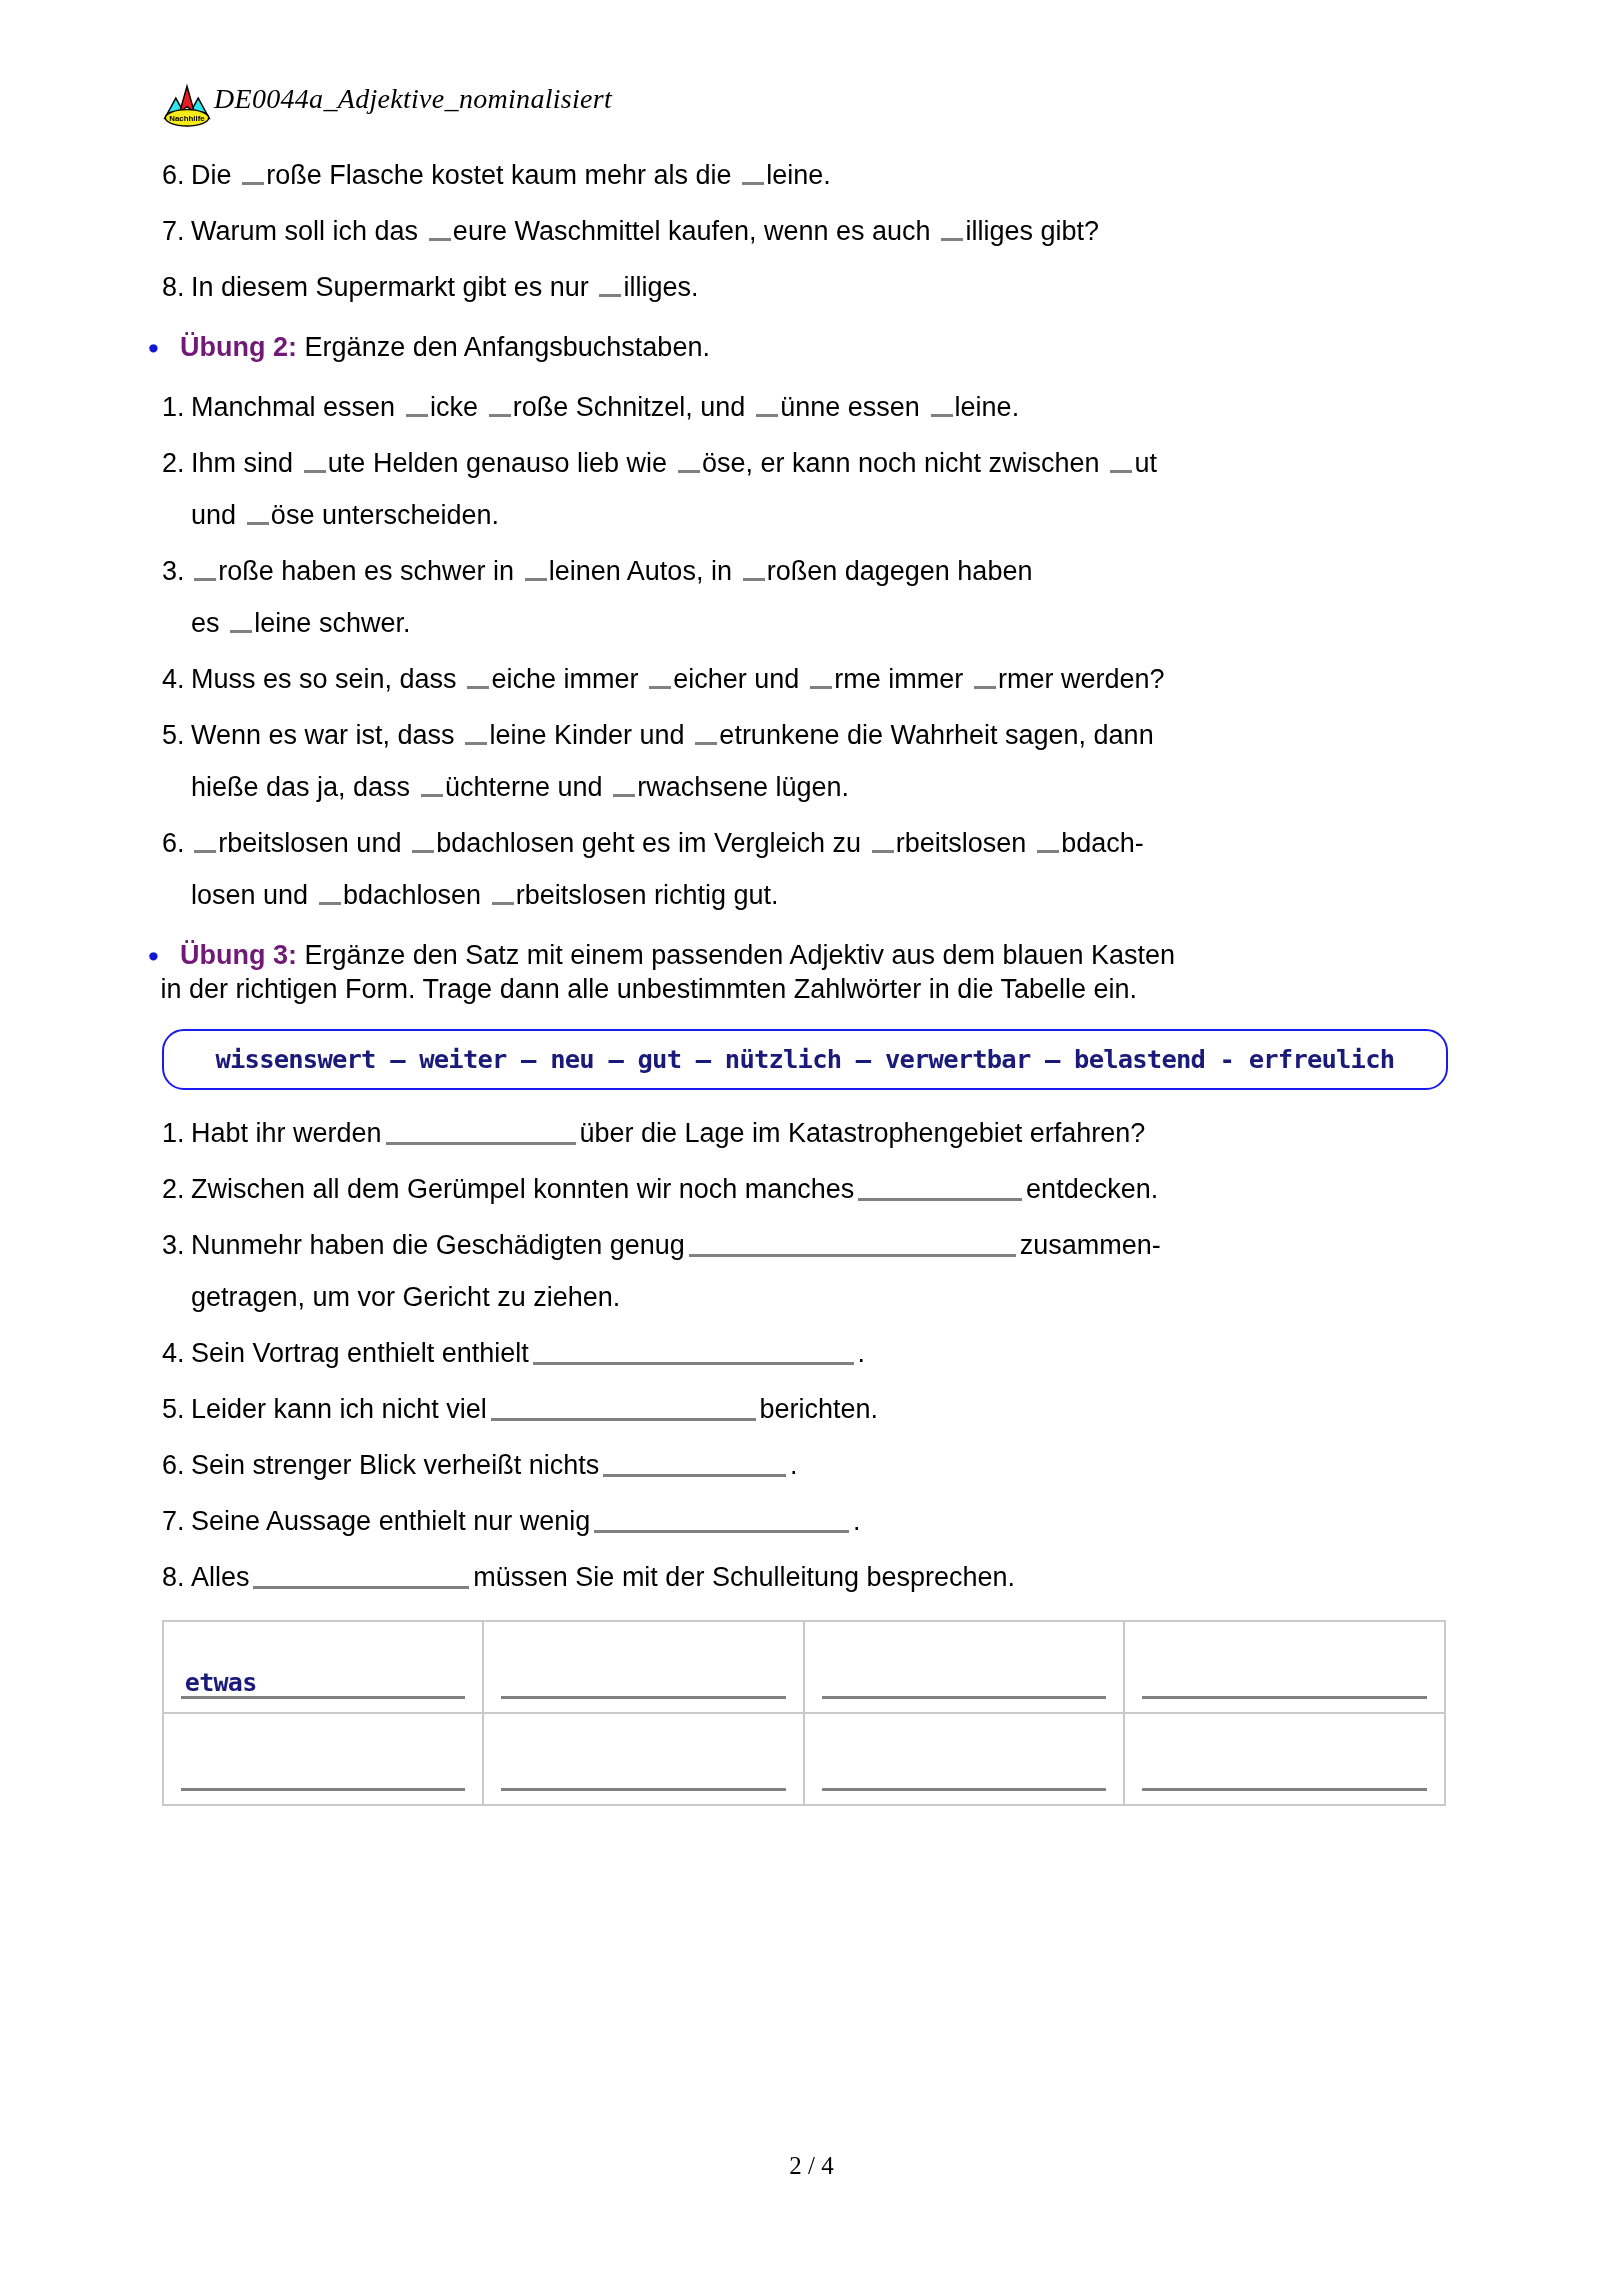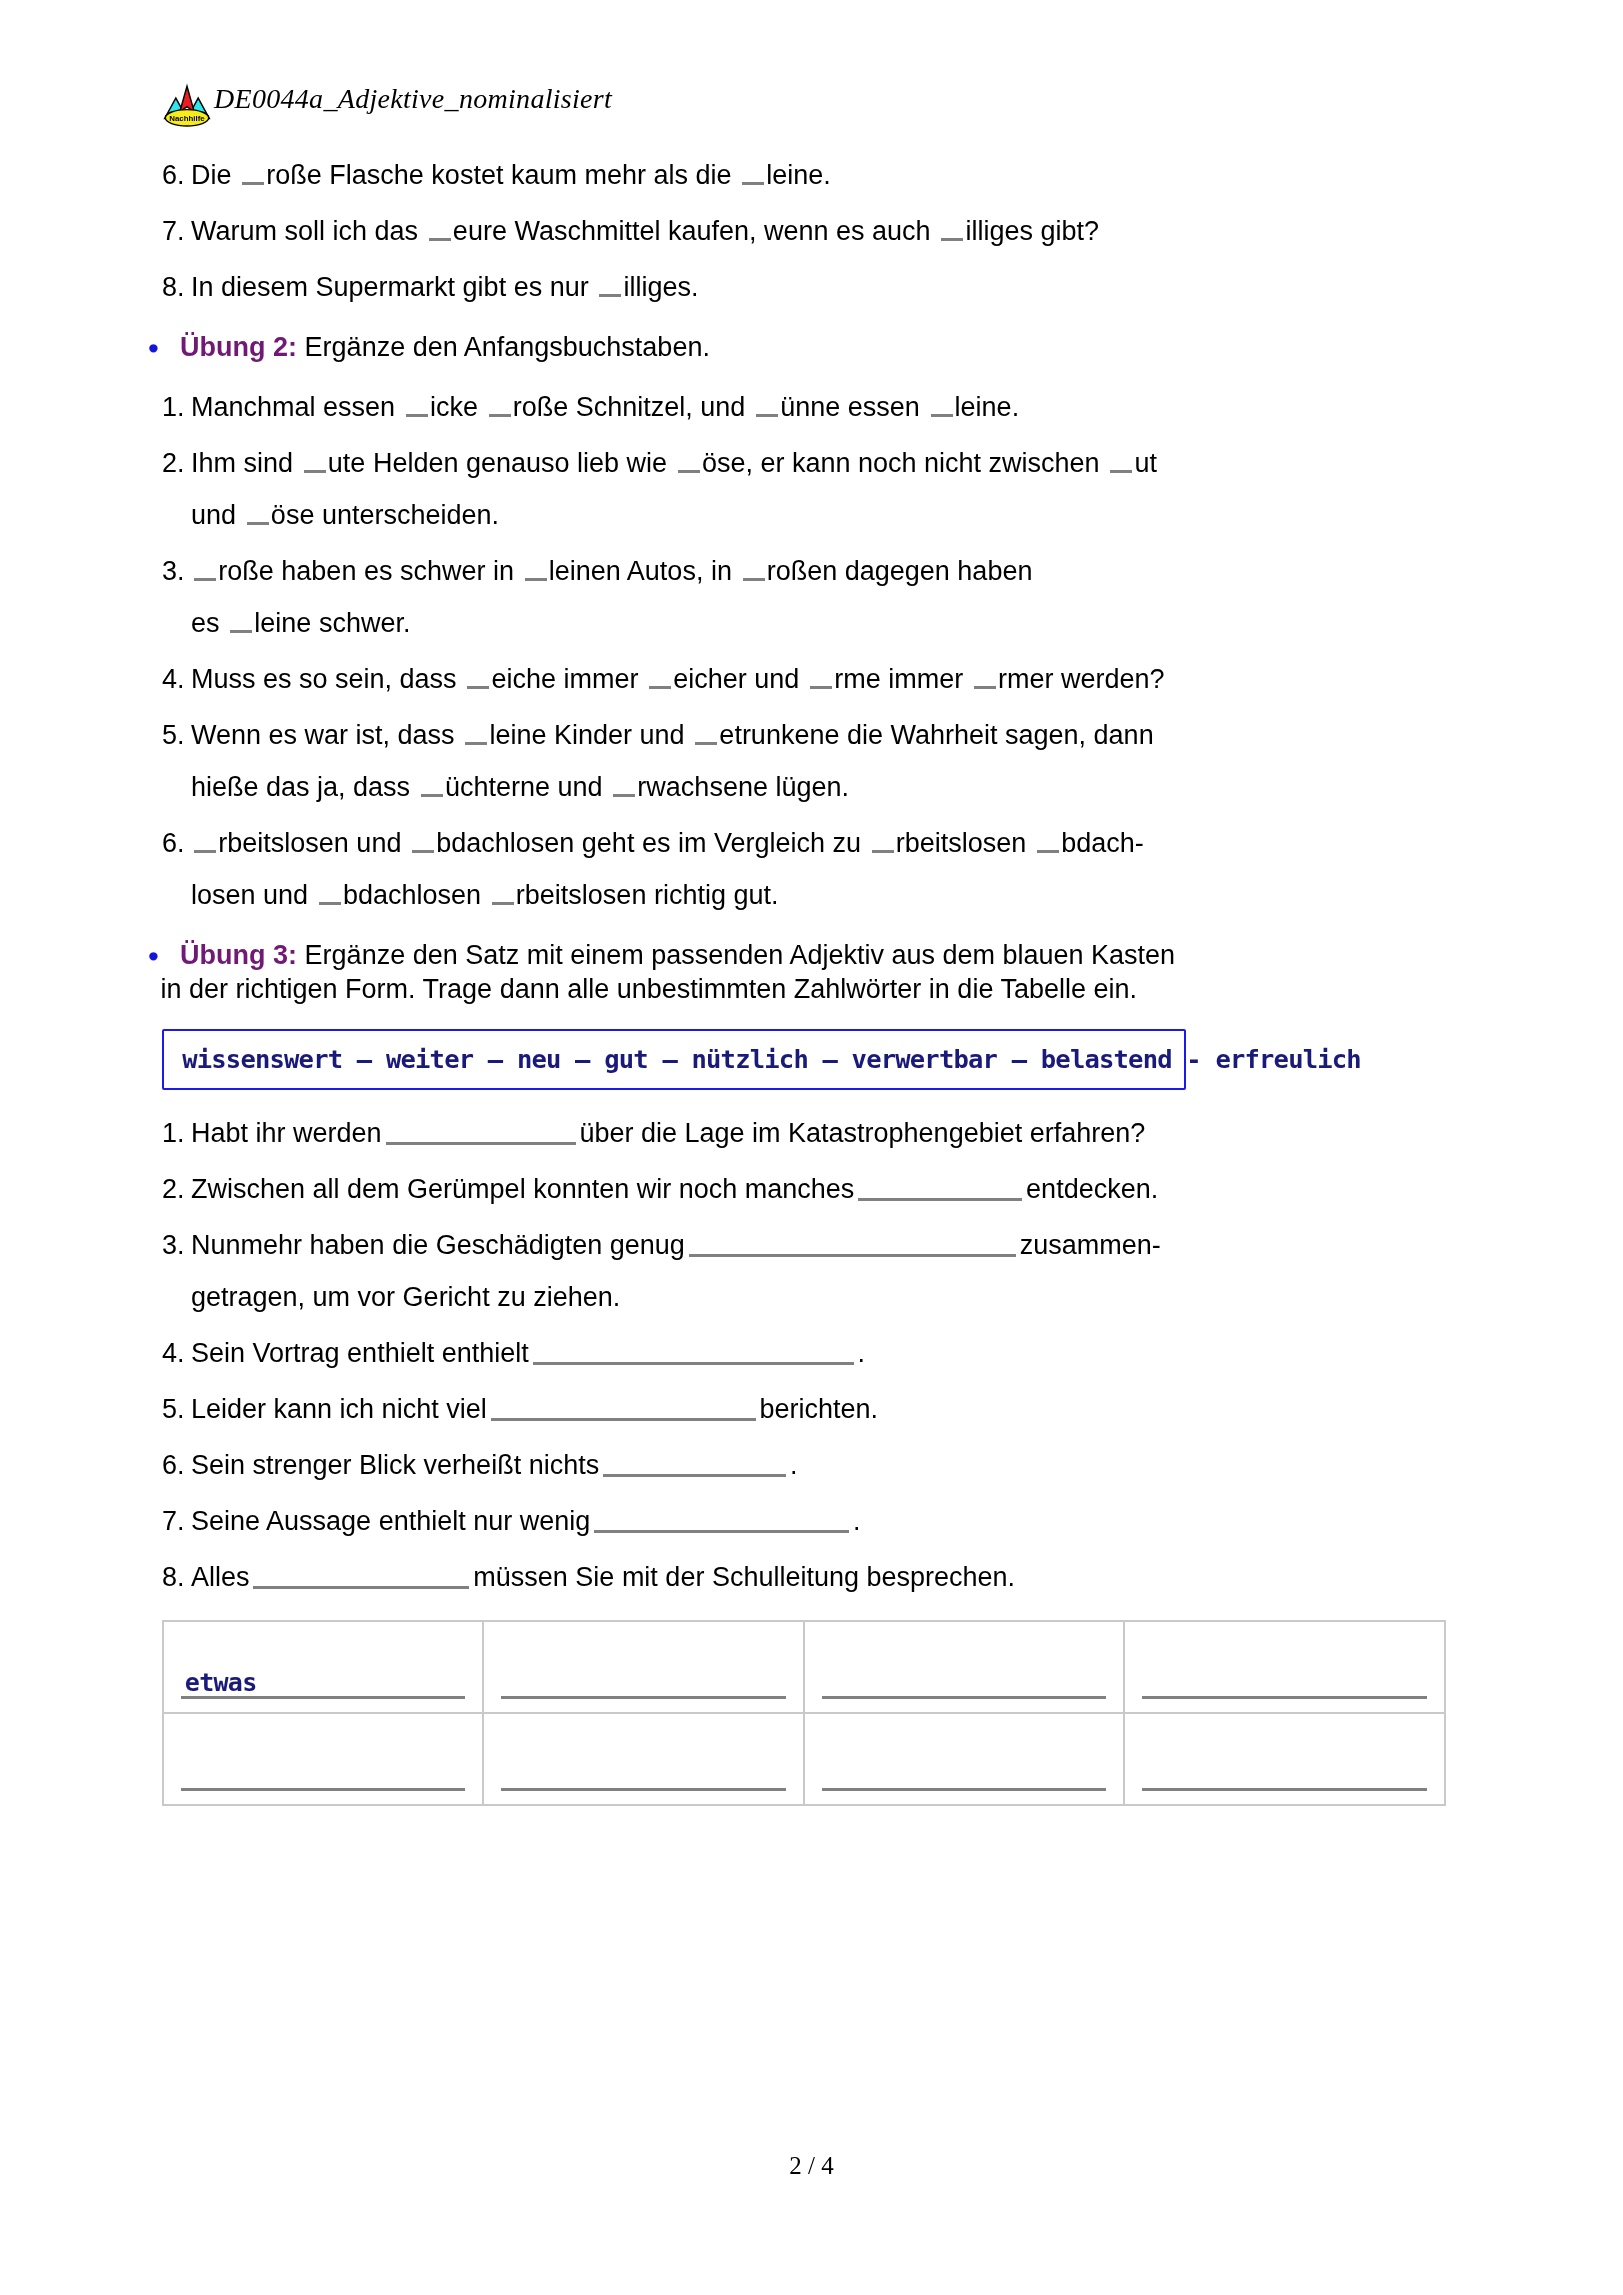--- a/index.html
+++ b/index.html
@@ -122,24 +122,24 @@
     font-weight: bold;
     margin-left: 19.6px;
   }
   .ex-head .ex-body { color: #000; }
 
   .ex-head.two-line { margin-bottom: 22px; }
 
   
   .wordbox {
     margin: 0 0 30px 7.9px;
-    width: 1024px;
+    width: 1286px;
     box-sizing: border-box;
     border: 2.6px solid #1a1aef;
-    border-radius: 2px;
+    border-radius: 22px;
     padding: 13px 18.3px 14.4px 18.3px;
     text-align: center;
   }
   .wordbox .words {
     font-family: "DejaVu Sans Mono", monospace;
     font-size: 25.5px;
     font-weight: bold;
     color: #1a1a7a;
     letter-spacing: -0.8px;
     white-space: nowrap;

